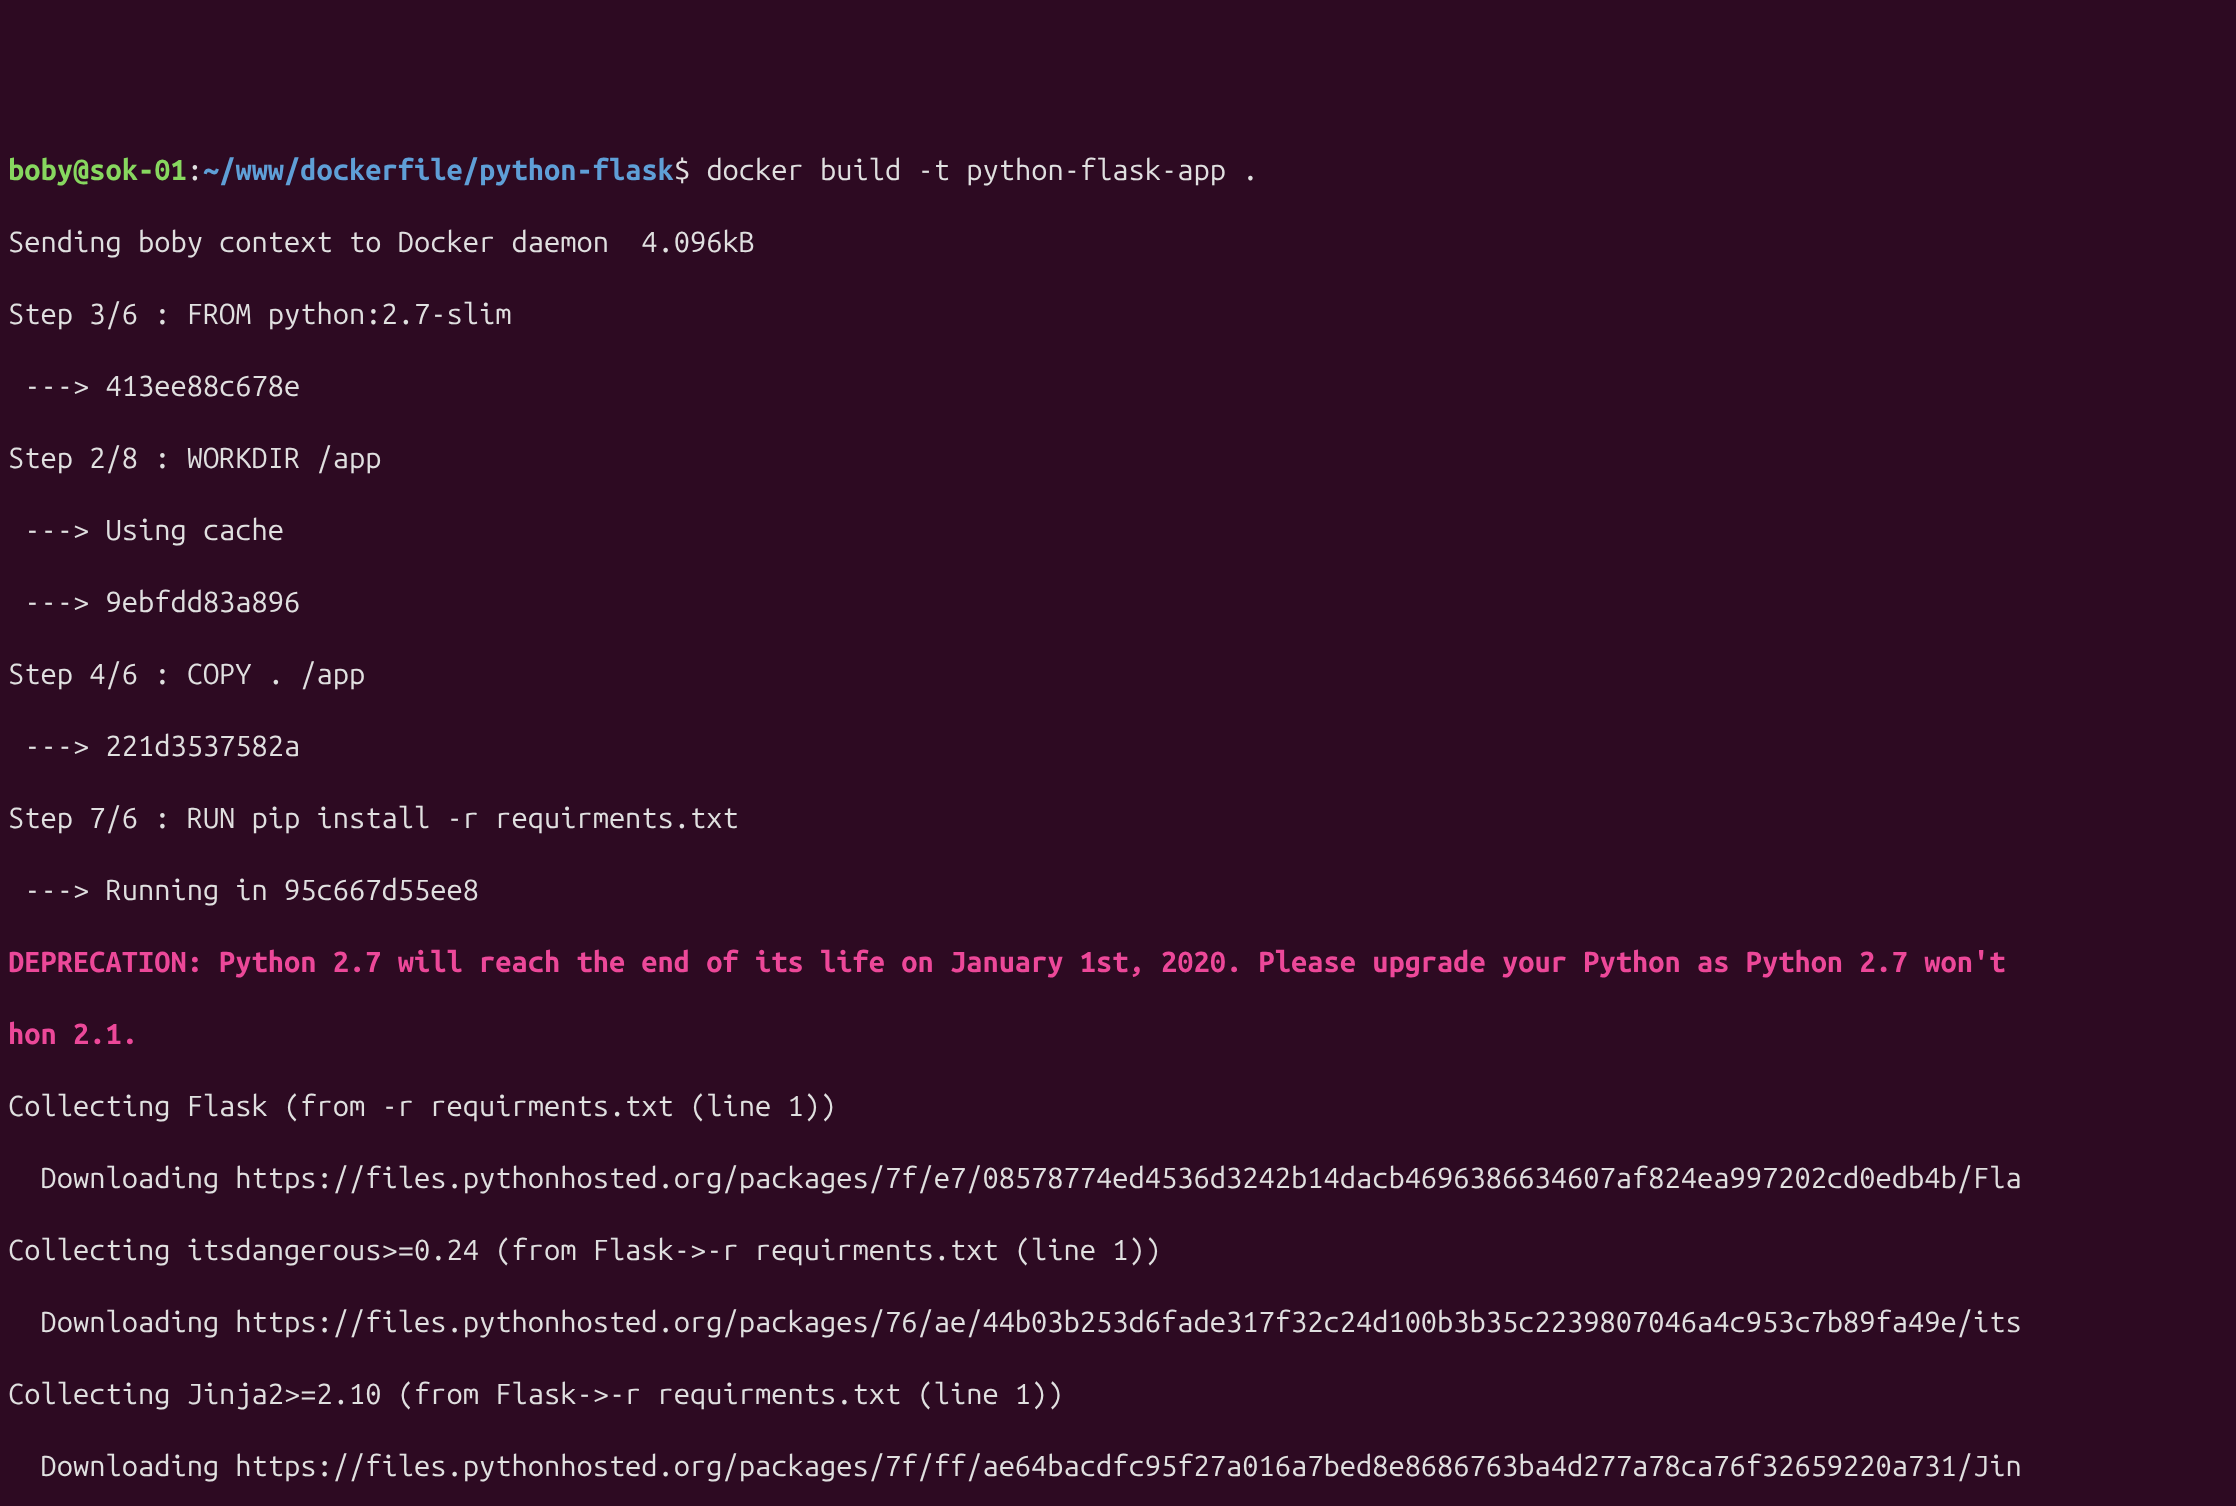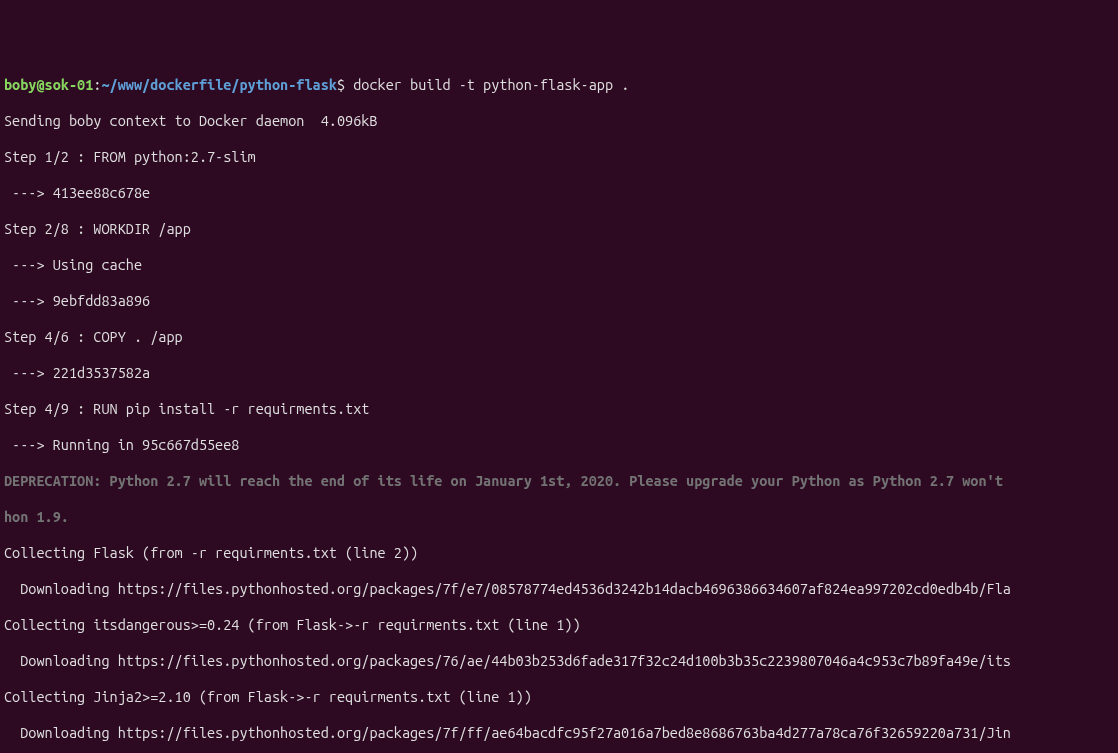--- a/index.html
+++ b/index.html
@@ -12,42 +12,42 @@
     white-space: pre;
     overflow: hidden;
     width: 1118px;
     height: 753px;
     box-sizing: border-box;
     color: #ffffff;
   }
   .line { display: block; }
   .user-green { color: #87d75f; font-weight: bold; }
   .path-blue { color: #5f9fd7; font-weight: bold; }
-  .warn-red { color: #737373; font-weight: bold; }
+  .warn-red { color: #ec4899; font-weight: bold; }
   .white { color: #e0e0e0; }
 </style>
 </head>
 <body>
 
 
 
 <div class="line"><span class="user-green">boby@sok-01</span><span class="white">:</span><span class="path-blue">~/www/dockerfile/python-flask</span><span class="white">$ </span><span class="white">docker build -t python-flask-app .</span></div>
 <div class="line white">Sending boby context to Docker daemon  4.096kB</div>
-<div class="line white">Step 1/2 : FROM python:2.7-slim</div>
+<div class="line white">Step 3/6 : FROM python:2.7-slim</div>
 <div class="line white"> ---&gt; 413ee88c678e</div>
 <div class="line white">Step 2/8 : WORKDIR /app</div>
 <div class="line white"> ---&gt; Using cache</div>
 <div class="line white"> ---&gt; 9ebfdd83a896</div>
 <div class="line white">Step 4/6 : COPY . /app</div>
 <div class="line white"> ---&gt; 221d3537582a</div>
-<div class="line white">Step 4/9 : RUN pip install -r requirments.txt</div>
+<div class="line white">Step 7/6 : RUN pip install -r requirments.txt</div>
 <div class="line white"> ---&gt; Running in 95c667d55ee8</div>
 <div class="line warn-red">DEPRECATION: Python 2.7 will reach the end of its life on January 1st, 2020. Please upgrade your Python as Python 2.7 won't</div>
-<div class="line warn-red">hon 1.9.</div>
-<div class="line white">Collecting Flask (from -r requirments.txt (line 2))</div>
+<div class="line warn-red">hon 2.1.</div>
+<div class="line white">Collecting Flask (from -r requirments.txt (line 1))</div>
 <div class="line white">  Downloading https://files.pythonhosted.org/packages/7f/e7/08578774ed4536d3242b14dacb4696386634607af824ea997202cd0edb4b/Fla</div>
 <div class="line white">Collecting itsdangerous&gt;=0.24 (from Flask-&gt;-r requirments.txt (line 1))</div>
 <div class="line white">  Downloading https://files.pythonhosted.org/packages/76/ae/44b03b253d6fade317f32c24d100b3b35c2239807046a4c953c7b89fa49e/its</div>
 <div class="line white">Collecting Jinja2&gt;=2.10 (from Flask-&gt;-r requirments.txt (line 1))</div>
 <div class="line white">  Downloading https://files.pythonhosted.org/packages/7f/ff/ae64bacdfc95f27a016a7bed8e8686763ba4d277a78ca76f32659220a731/Jin</div>
 
 
 
 
 

